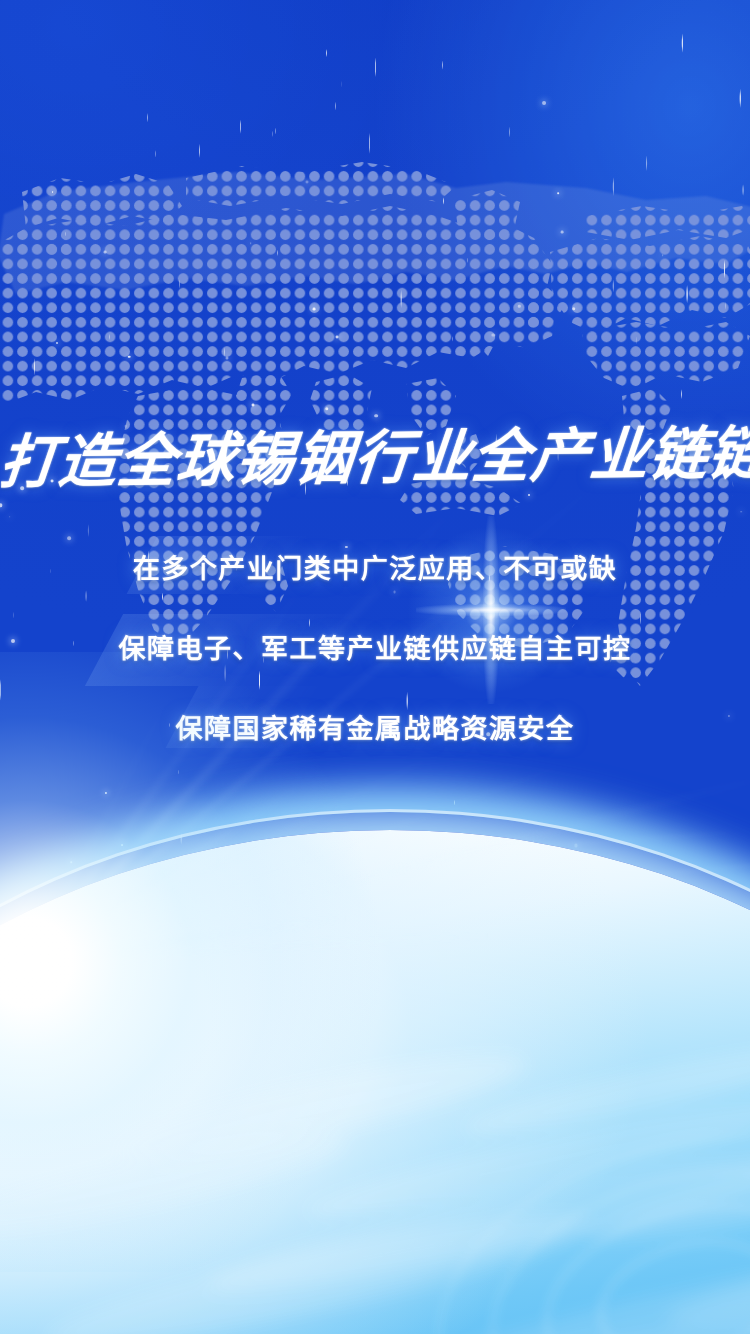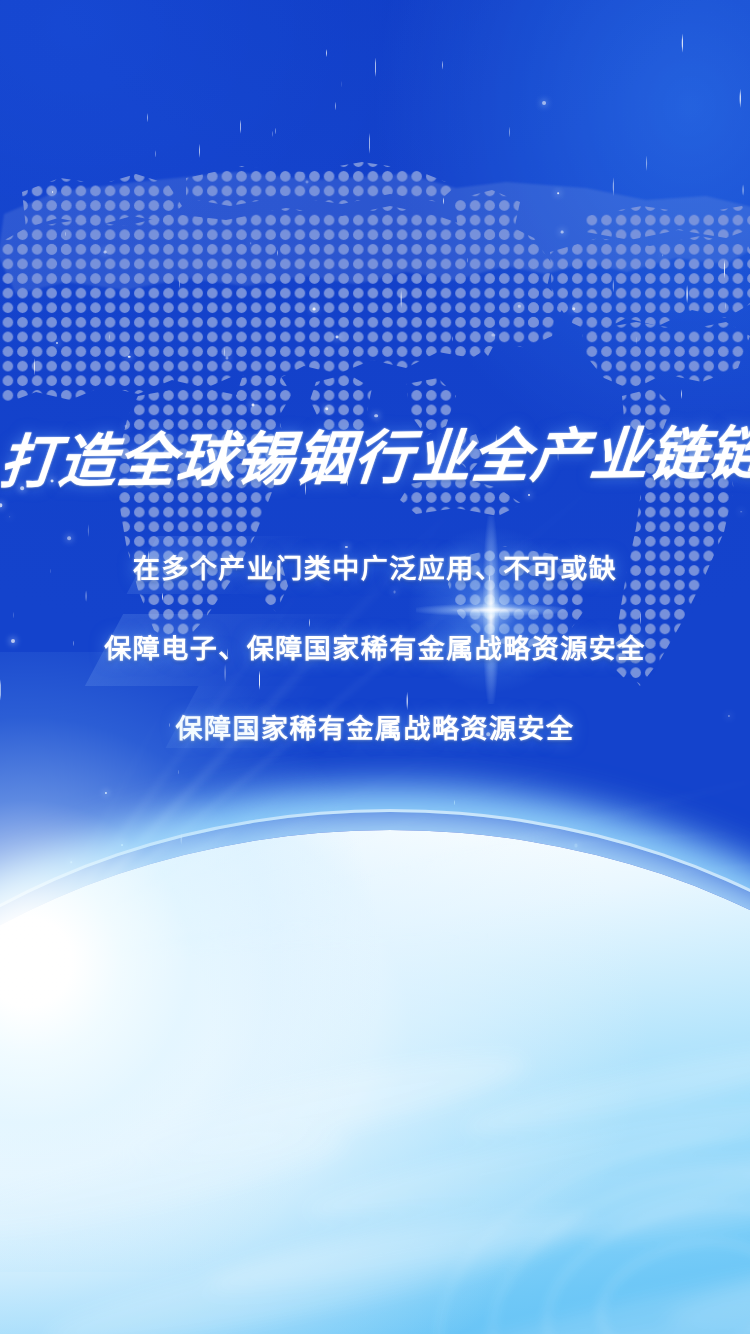--- a/index.html
+++ b/index.html
@@ -420,21 +420,21 @@
       <div class="star" style="left: 662.565px; top: 255.368px; width: 1.72861px; height: 1.72861px; opacity: 0.32;"></div>
       <div class="star" style="left: 12.894px; top: 640.731px; width: 3.9889px; height: 3.9889px; opacity: 0.71;"></div>
     </div>
 
   <div id="flare-main"></div>
 
   <div id="title">打造全球锡铟行业全产业链链主</div>
 
   <div id="subs">
     <div class="sub" id="sub-1">在多个产业门类中广泛应用、不可或缺</div>
-    <div class="sub" id="sub-2">保障电子、保障国家稀有金属战略资源安全</div>
+    <div class="sub" id="sub-2">保障电子、军工等产业链供应链自主可控</div>
     <div class="sub" id="sub-3">保障国家稀有金属战略资源安全</div>
   </div>
 
   <div class="streak" style="left: -40px; top: 880px; width: 420px; height: 2px; transform: rotate(-7deg); opacity: 0.4;"></div>
     <div class="streak" style="left: 10px; top: 905px; width: 520px; height: 2px; transform: rotate(-5deg); opacity: 0.32;"></div>
     <div class="streak" style="left: -30px; top: 935px; width: 600px; height: 3px; transform: rotate(-4deg); opacity: 0.3;"></div>
     <div class="streak" style="left: 120px; top: 862px; width: 360px; height: 2px; transform: rotate(-9deg); opacity: 0.26;"></div>
     <div class="streak" style="left: 330px; top: 845px; width: 420px; height: 2px; transform: rotate(-4deg); opacity: 0.22;"></div>
     <div class="streak" style="left: 420px; top: 900px; width: 340px; height: 2px; transform: rotate(-3deg); opacity: 0.2;"></div>
     <div class="streak" style="left: 540px; top: 870px; width: 300px; height: 2px; transform: rotate(-5deg); opacity: 0.18;"></div>

